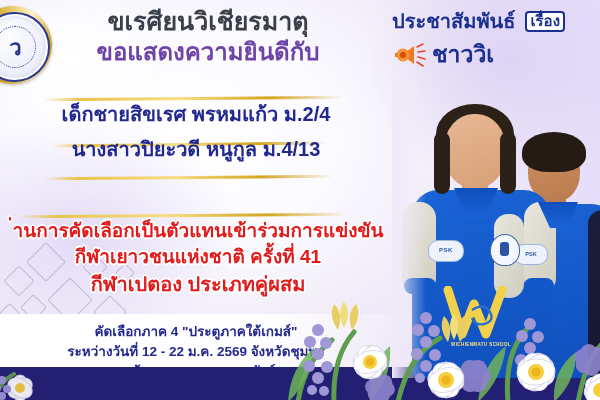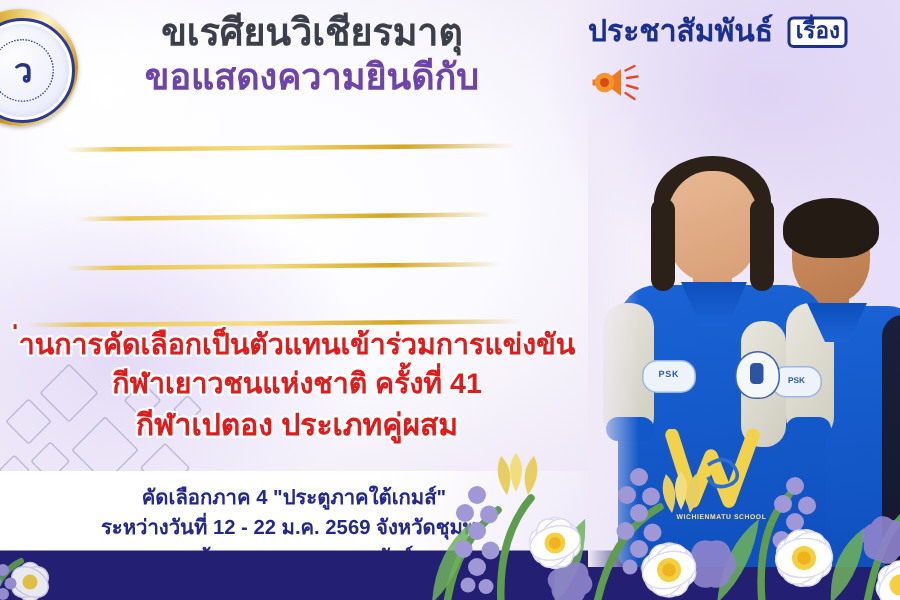--- a/index.html
+++ b/index.html
@@ -191,29 +191,32 @@
           <circle cx="11" cy="13" r="6.5" fill="#f4942e"></circle>
           <circle cx="11" cy="13" r="3" fill="#d94b12"></circle>
           <g stroke="#e8452a" stroke-width="1.6" stroke-linecap="round">
             <line x1="25" y1="5" x2="31" y2="2"></line>
             <line x1="26" y1="10" x2="33" y2="9"></line>
             <line x1="26" y1="15" x2="33" y2="17"></line>
             <line x1="25" y1="20" x2="31" y2="24"></line>
           </g>
         </svg>
       </span>
+      <span class="txt">ชาววิเ</span>
     </div>
   </div>
 
   <div class="rule r1"></div>
   <div class="rule r2"></div>
   <div class="rule r3"></div>
   <div class="rule r4"></div>
 
   <div class="names">
+    <div class="nm">เด็กชายสิขเรศ พรหมแก้ว ม.2/4</div>
+    <div class="nm2">นางสาวปิยะวดี หนูกูล ม.4/13</div>
   </div>
 
   <div class="rhomb">
     <span style="left:6px;top:26px;width:20px;height:20px;"></span>
     <span style="left:30px;top:4px;width:26px;height:26px;"></span>
     <span style="left:22px;top:54px;width:17px;height:17px;"></span>
     <span style="left:52px;top:40px;width:30px;height:30px;"></span>
     <span style="left:84px;top:14px;width:16px;height:16px;"></span>
     <span style="left:0px;top:62px;width:13px;height:13px;"></span>
     <span style="left:46px;top:78px;width:14px;height:14px;"></span>

